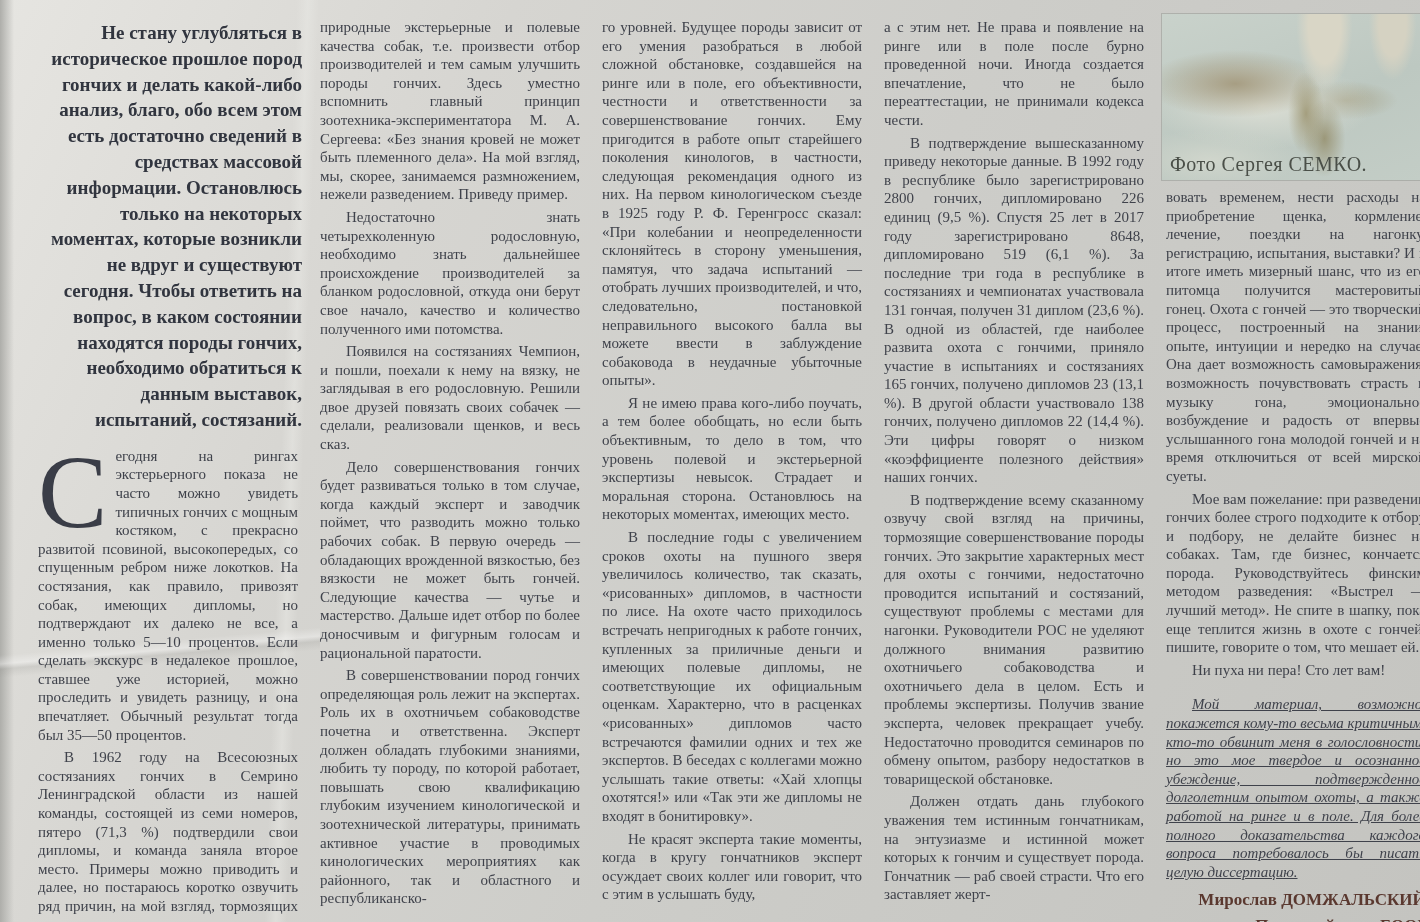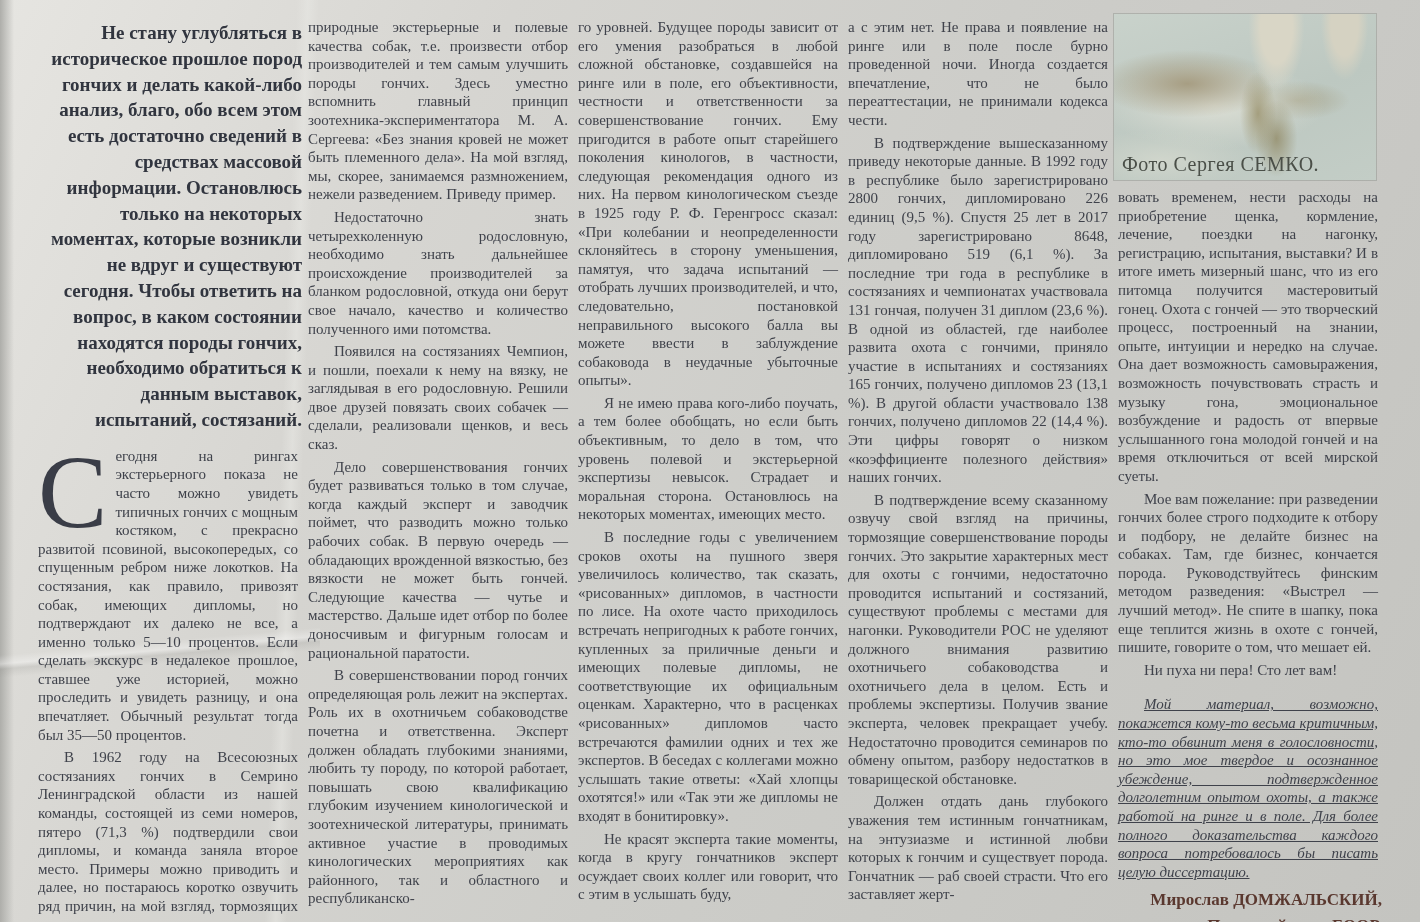--- a/index.html
+++ b/index.html
@@ -10,21 +10,21 @@
   }
   .page{
     position:relative;width:1420px;height:922px;overflow:hidden;
     background:
       linear-gradient(90deg, #aeaeaa 0px, rgba(174,174,170,0) 14px),
       linear-gradient(115deg, #e6e5e1 0%, #d6d5d1 28%, #cdcdc9 55%, #c4c4c0 100%);
     color:#3f424b;
   }
   .cols{
     position:absolute;left:34px;top:14px;right:8px;bottom:0;
-    display:flex;gap:2px;
+    display:flex;gap:14px;
   }
   .col{width:268px;flex:0 0 268px;}
   .intro{
     font-weight:bold;text-align:right;
     font-size:19px;line-height:25.8px;color:#31353f;
     margin:6px 0 14px 0;
   }
   p.body{
     font-size:15px;line-height:18.6px;text-align:justify;
     margin:4px;color:#3f424b;
@@ -97,21 +97,21 @@
       <p class="body">го уровней. Будущее породы зависит от его умения разобраться в любой сложной обстановке, создавшейся на ринге или в поле, его объективности, честности и ответственности за совершенствование гончих. Ему пригодится в работе опыт старейшего поколения кинологов, в частности, следующая рекомендация одного из них. На первом кинологическом съезде в 1925 году Р. Ф. Геренгросс сказал: «При колебании и неопределенности склоняйтесь в сторону уменьшения, памятуя, что задача испытаний — отобрать лучших производителей, и что, следовательно, постановкой неправильного высокого балла вы можете ввести в заблуждение собаковода в неудачные убыточные опыты».</p>
       <p class="body indent">Я не имею права кого-либо поучать, а тем более обобщать, но если быть объективным, то дело в том, что уровень полевой и экстерьерной экспертизы невысок. Страдает и моральная сторона. Остановлюсь на некоторых моментах, имеющих место.</p>
       <p class="body indent">В последние годы с увеличением сроков охоты на пушного зверя увеличилось количество, так сказать, «рисованных» дипломов, в частности по лисе. На охоте часто приходилось встречать непригодных к работе гончих, купленных за приличные деньги и имеющих полевые дипломы, не соответствующие их официальным оценкам. Характерно, что в расценках «рисованных» дипломов часто встречаются фамилии одних и тех же экспертов. В беседах с коллегами можно услышать такие ответы: «Хай хлопцы охотятся!» или «Так эти же дипломы не входят в бонитировку».</p>
       <p class="body indent">Не красят эксперта такие моменты, когда в кругу гончатников эксперт осуждает своих коллег или говорит, что с этим в услышать буду,</p>
     </div>
 
     <div class="col">
       <p class="body">а с этим нет. Не права и появление на ринге или в поле после бурно проведенной ночи. Иногда создается впечатление, что не было переаттестации, не принимали кодекса чести.</p>
       <p class="body indent">В подтверждение вышесказанному приведу некоторые данные. В 1992 году в республике было зарегистрировано 2800 гончих, дипломировано 226 единиц (9,5 %). Спустя 25 лет в 2017 году зарегистрировано 8648, дипломировано 519 (6,1 %). За последние три года в республике в состязаниях и чемпионатах участвовала 131 гончая, получен 31 диплом (23,6 %). В одной из областей, где наиболее развита охота с гончими, приняло участие в испытаниях и состязаниях 165 гончих, получено дипломов 23 (13,1 %). В другой области участвовало 138 гончих, получено дипломов 22 (14,4 %). Эти цифры говорят о низком «коэффициенте полезного действия» наших гончих.</p>
       <p class="body indent">В подтверждение всему сказанному озвучу свой взгляд на причины, тормозящие совершенствование породы гончих. Это закрытие характерных мест для охоты с гончими, недостаточно проводится испытаний и состязаний, существуют проблемы с местами для нагонки. Руководители РОС не уделяют должного внимания развитию охотничьего собаководства и охотничьего дела в целом. Есть и проблемы экспертизы. Получив звание эксперта, человек прекращает учебу. Недостаточно проводится семинаров по обмену опытом, разбору недостатков в товарищеской обстановке.</p>
-      <p class="body indent">Должен отдать дань глубокого уважения тем истинным гончатникам, на энтузиазме и истинной любви которых к гончим и существует порода. Гончатник — раб своей страсти. Что его заставляет жерт-</p>
+      <p class="body indent">Должен отдать дань глубокого уважения тем истинным гончатникам, на энтузиазме и истинной может которых к гончим и существует порода. Гончатник — раб своей страсти. Что его заставляет жерт-</p>
     </div>
 
     <div class="col">
       <div class="photo">
         <span class="photo-caption">Фото Сергея СЕМКО.</span>
       </div>
       <p class="body">вовать временем, нести расходы на приобретение щенка, кормление, лечение, поездки на нагонку, регистрацию, испытания, выставки? И в итоге иметь мизерный шанс, что из его питомца получится мастеровитый гонец. Охота с гончей — это творческий процесс, построенный на знании, опыте, интуиции и нередко на случае. Она дает возможность самовыражения, возможность почувствовать страсть и музыку гона, эмоциональное возбуждение и радость от впервые услышанного гона молодой гончей и на время отключиться от всей мирской суеты.</p>
       <p class="body indent">Мое вам пожелание: при разведении гончих более строго подходите к отбору и подбору, не делайте бизнес на собаках. Там, где бизнес, кончается порода. Руководствуйтесь финским методом разведения: «Выстрел — лучший метод». Не спите в шапку, пока еще теплится жизнь в охоте с гончей, пишите, говорите о том, что мешает ей.</p>
       <p class="body indent closing">Ни пуха ни пера! Сто лет вам!</p>
       <p class="body italic-note">Мой материал, возможно, покажется кому-то весьма критичным, кто-то обвинит меня в голословности, но это мое твердое и осознанное убеждение, подтвержденное долголетним опытом охоты, а также работой на ринге и в поле. Для более полного доказательства каждого вопроса потребовалось бы писать целую диссертацию.</p>

